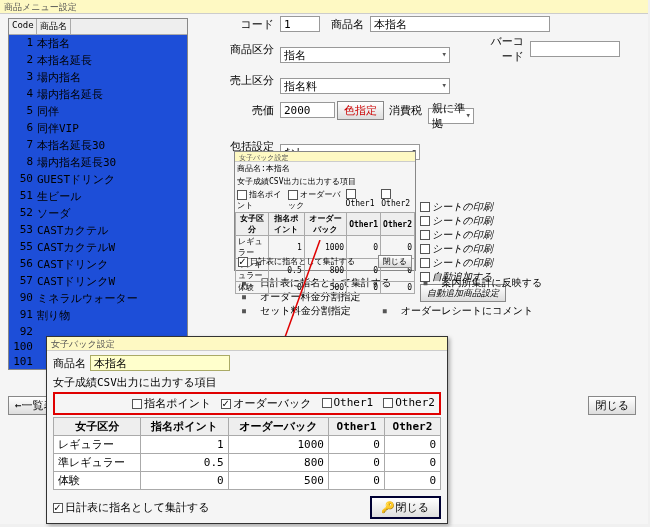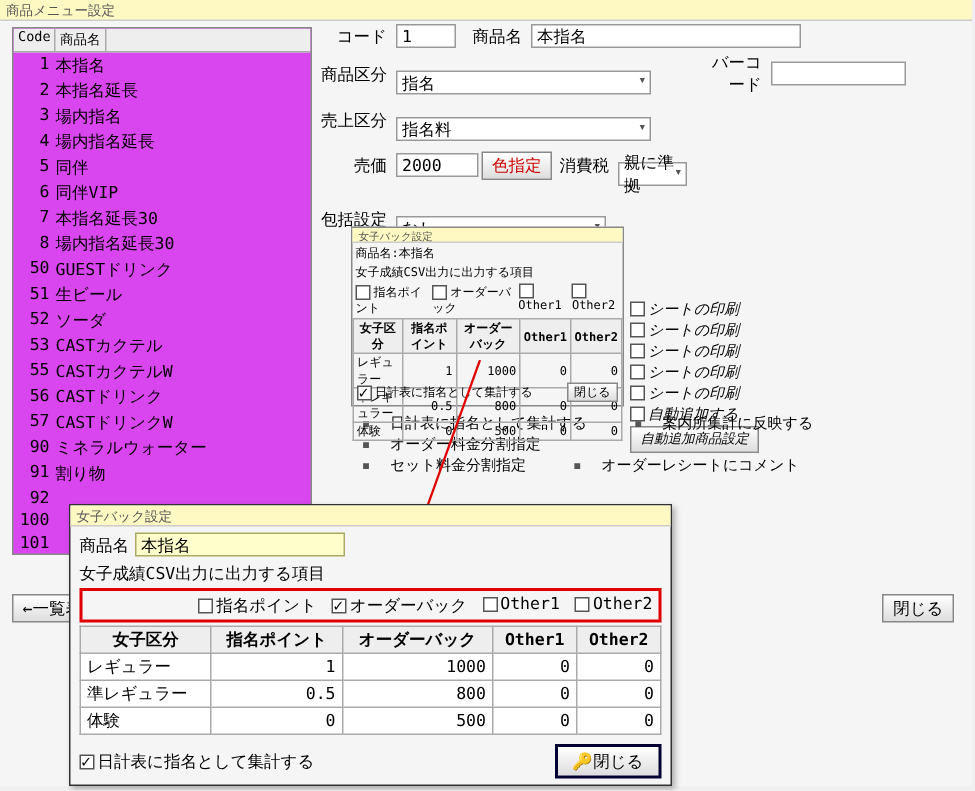--- a/index.html
+++ b/index.html
@@ -1,25 +1,25 @@
 <!DOCTYPE html>
 <html><head>
 <meta charset="utf-8">
 <style>
   * { box-sizing: border-box; font-family: "MS Gothic", "Yu Gothic", monospace; }
   body { margin: 0; background: #f0f0f0; font-size: 11px; width: 650px; height: 527px; position: relative; overflow: hidden; }
   .main-window { left: 1px; top: 1px; width: 648px; height: 524px; background: #f5f5f5; }
   .title-bar { height: 14px; background: #fef9c3; font-size: 9px; padding: 1px 4px; color: #555; border-bottom: 1px solid #ccc; }
-  .left-list { position: absolute; left: 8px; top: 18px; width: 200px; height: 352px; background: #d946ef; border: 1px solid #888; overflow: hidden; }
+  .left-list { position: absolute; left: 8px; top: 18px; width: 180px; height: 352px; background: #1d4ed8; border: 1px solid #888; overflow: hidden; }
   .left-list-header { display: flex; background: #eee; border-bottom: 1px solid #aaa; font-size: 9px; }
   .left-list-header div { padding: 1px 3px; border-right: 1px solid #aaa; }
   .left-list-body { font-size: 11px; }
   .left-list-body .row { padding: 1px 4px; white-space: nowrap; display: flex; }
   .left-list-body .row .code { width: 24px; text-align: right; padding-right: 4px; }
-  .form-area { position: absolute; left: 204px; top: 14px; width: 420px; }
+  .form-area { position: absolute; left: 220px; top: 14px; width: 420px; }
   .form-row { display: flex; align-items: center; margin: 2px 0; font-size: 11px; }
   .form-label { width: 60px; text-align: right; padding-right: 6px; }
   .form-field { border: 1px solid #999; background: #fff; height: 16px; padding: 0 3px; display: inline-flex; align-items: center; }
   .btn { border: 1px solid #888; background: linear-gradient(#fff,#ddd); padding: 1px 6px; font-size: 11px; display: inline-flex; align-items: center; cursor: pointer; }
   .checkbox-area { position: absolute; left: 420px; top: 200px; font-size: 10px; line-height: 14px; }
   .checkbox-area div { white-space: nowrap; font-style: italic; }
   .mid-checks { position: absolute; left: 240px; top: 276px; font-size: 10px; line-height: 14px; }
   .mid-checks span { margin-right: 12px; }
   .mini-dialog { position: absolute; left: 234px; top: 151px; width: 182px; height: 120px; background: #f5f5f5; border: 1px solid #888; font-size: 8px; }
   .mini-dialog .title-bar { font-size: 7px; height: 10px; }

